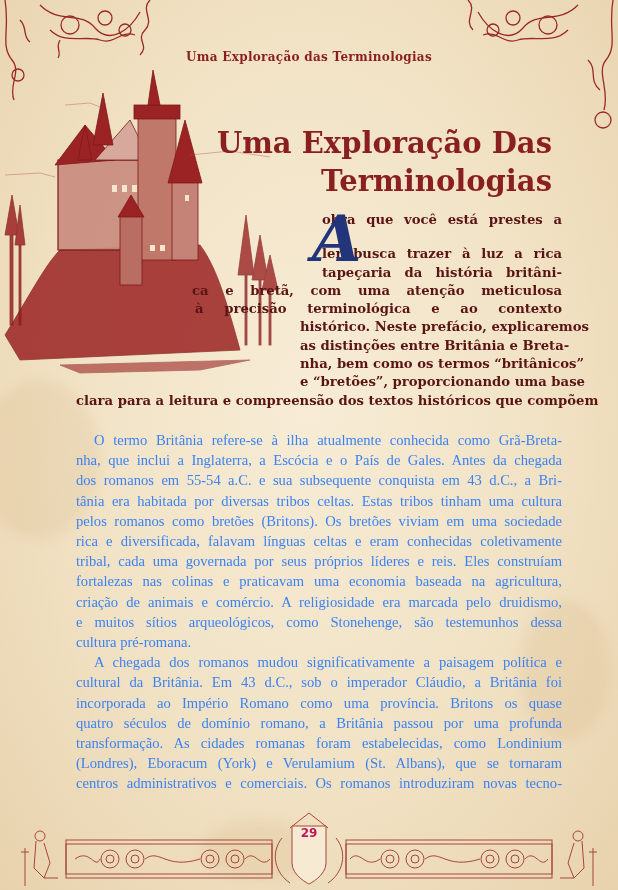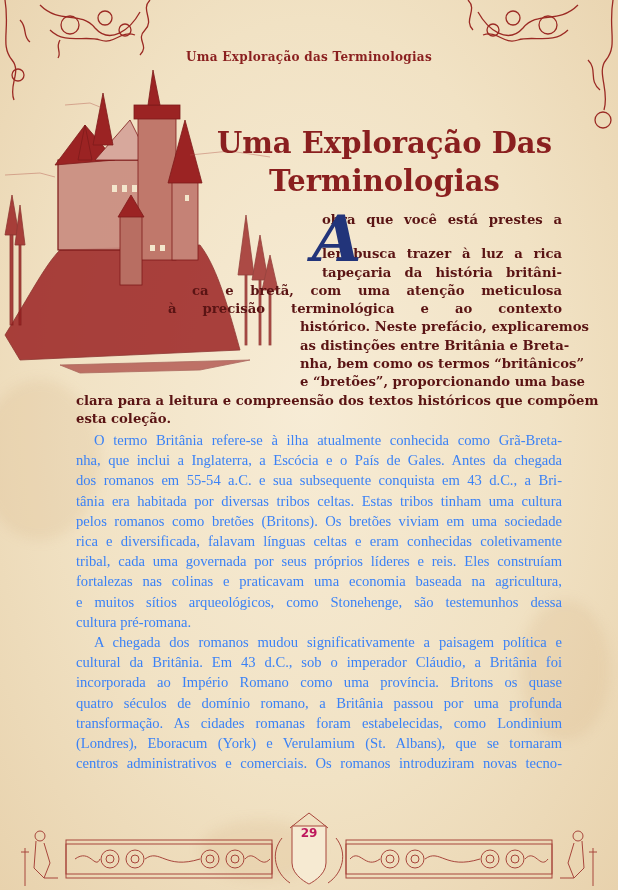--- a/index.html
+++ b/index.html
@@ -11,21 +11,21 @@
     .page { position:absolute; inset:0; }
     .stain { position:absolute; border-radius:50%; background:rgba(196,150,90,0.12); filter:blur(6px); }
     .flourish { position:absolute; }
     .running-head {
       position:absolute; top:50px; left:0; width:618px; text-align:center;
       color:#8a1f1f; font-family:"DejaVu Serif", serif; font-weight:bold;
       font-size:12px; letter-spacing:0.3px;
     }
     .castle { position:absolute; left:0; top:65px; width:300px; height:330px; }
     .title {
-      position:absolute; right:66px; top:124px; text-align:center;
+      position:absolute; right:66px; top:124px; text-align:right;
       color:#8a1f1f; font-family:"DejaVu Serif", serif; font-weight:bold;
       font-size:29px; line-height:38px;
     }
     .intro {
       position:absolute; left:76px; top:211px; width:486px;
       color:#5a1414; font-family:"DejaVu Serif", serif; font-weight:bold;
       font-size:13.2px; line-height:18.3px;
     }
     .intro .line { white-space:nowrap; }
     .intro .right { text-align:justify; text-align-last:justify; }
@@ -150,39 +150,39 @@
     <div>Uma Exploração Das</div>
     <div>Terminologias</div>
   </div>
 
   <div class="intro">
     <div class="dropcap">A</div>
     <div class="line right" style="margin-left:246px;">obra que você está prestes a</div>
     <div class="line right" style="margin-left:246px;margin-top:16px;">ler busca trazer à luz a rica</div>
     <div class="line right" style="margin-left:246px;">tapeçaria da história britâni-</div>
     <div class="line right" style="margin-left:116px;">ca e bretã, com uma atenção meticulosa</div>
-    <div class="line right" style="margin-left:92px;">à precisão terminológica e ao contexto</div>
+    <div class="line right" style="margin-left:119px;">à precisão terminológica e ao contexto</div>
     <div class="line right" style="margin-left:224px;">histórico. Neste prefácio, explicaremos</div>
     <div class="line right" style="margin-left:224px;">as distinções entre Britânia e Breta-</div>
     <div class="line right" style="margin-left:224px;">nha, bem como os termos “britânicos”</div>
     <div class="line right" style="margin-left:224px;">e “bretões”, proporcionando uma base</div>
     <div class="line right">clara para a leitura e compreensão dos textos históricos que compõem</div>
-    <div class="line">esta coleção.</div>
   </div>
 
   <div class="body-text">
     <div>
       <div class="line indent">O termo Britânia refere-se à ilha atualmente conhecida como Grã-Breta-</div>
       <div class="line">nha, que inclui a Inglaterra, a Escócia e o País de Gales. Antes da chegada</div>
       <div class="line">dos romanos em 55-54 a.C. e sua subsequente conquista em 43 d.C., a Bri-</div>
       <div class="line">tânia era habitada por diversas tribos celtas. Estas tribos tinham uma cultura</div>
       <div class="line">pelos romanos como bretões (Britons). Os bretões viviam em uma sociedade</div>
       <div class="line">rica e diversificada, falavam línguas celtas e eram conhecidas coletivamente</div>
       <div class="line">tribal, cada uma governada por seus próprios líderes e reis. Eles construíam</div>
       <div class="line">fortalezas nas colinas e praticavam uma economia baseada na agricultura,</div>
+      <div class="line">criação de animais e comércio. A religiosidade era marcada pelo druidismo,</div>
       <div class="line">e muitos sítios arqueológicos, como Stonehenge, são testemunhos dessa</div>
       <div class="line last">cultura pré-romana.</div>
     </div>
     <div>
       <div class="line indent">A chegada dos romanos mudou significativamente a paisagem política e</div>
       <div class="line">cultural da Britânia. Em 43 d.C., sob o imperador Cláudio, a Britânia foi</div>
       <div class="line">incorporada ao Império Romano como uma província. Britons os quase</div>
       <div class="line">quatro séculos de domínio romano, a Britânia passou por uma profunda</div>
       <div class="line">transformação. As cidades romanas foram estabelecidas, como Londinium</div>
       <div class="line">(Londres), Eboracum (York) e Verulamium (St. Albans), que se tornaram</div>

